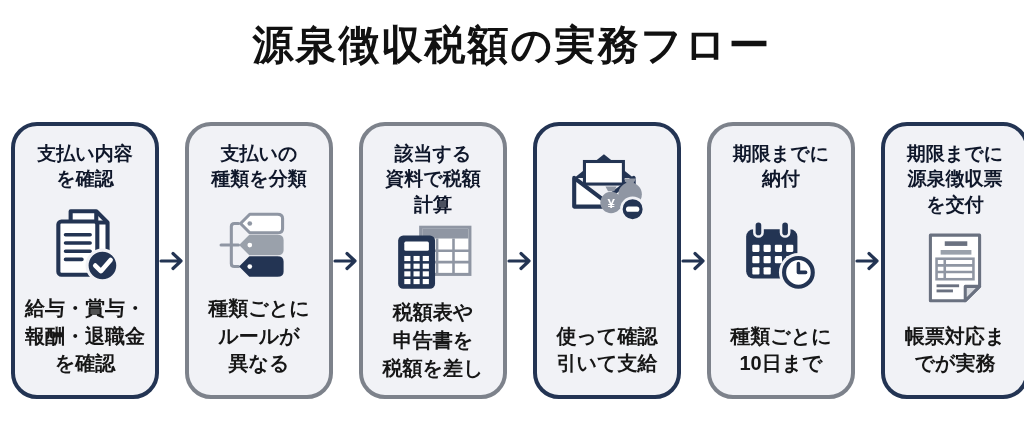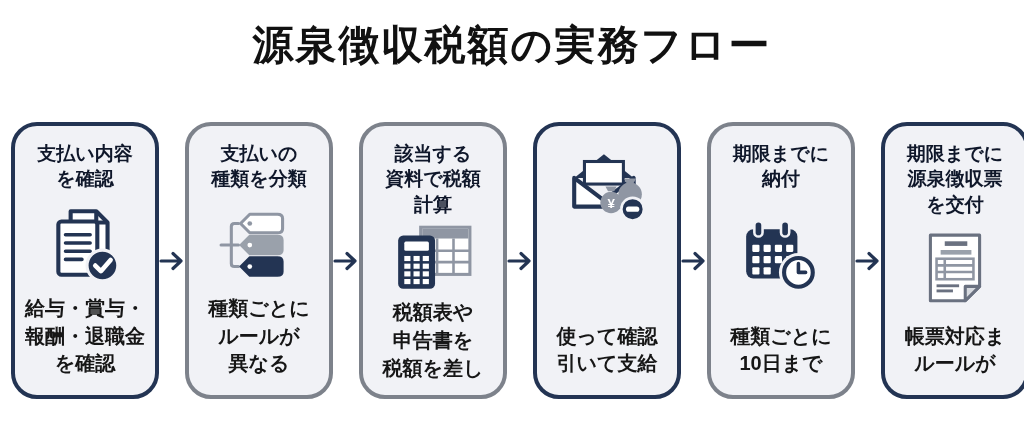--- a/index.html
+++ b/index.html
@@ -216,17 +216,17 @@
           <path d="M64 56 H50 V70 Z" fill="#d8dbe0" stroke="#6a7180" stroke-width="3" stroke-linejoin="round"></path>
           <rect x="30" y="12" width="22" height="4.5" fill="#6a7180"></rect>
           <rect x="26" y="20.5" width="30" height="4.5" fill="#9aa1ab"></rect>
           <rect x="22" y="29" width="36" height="20" fill="none" stroke="#8f96a3" stroke-width="2.5"></rect>
           <path d="M22 35.5 H58 M22 42 H58 M30 29 V49" fill="none" stroke="#8f96a3" stroke-width="2.5"></path>
           <rect x="22" y="54" width="22" height="2.8" fill="#6a7180"></rect>
           <rect x="22" y="59" width="16" height="2.8" fill="#6a7180"></rect>
         </svg>
       </div>
       <p class="card-caption">帳票対応ま
-ルールが</p>
+でが実務</p>
     </section>
 
   </div>
 </div>
 
 </body></html>

